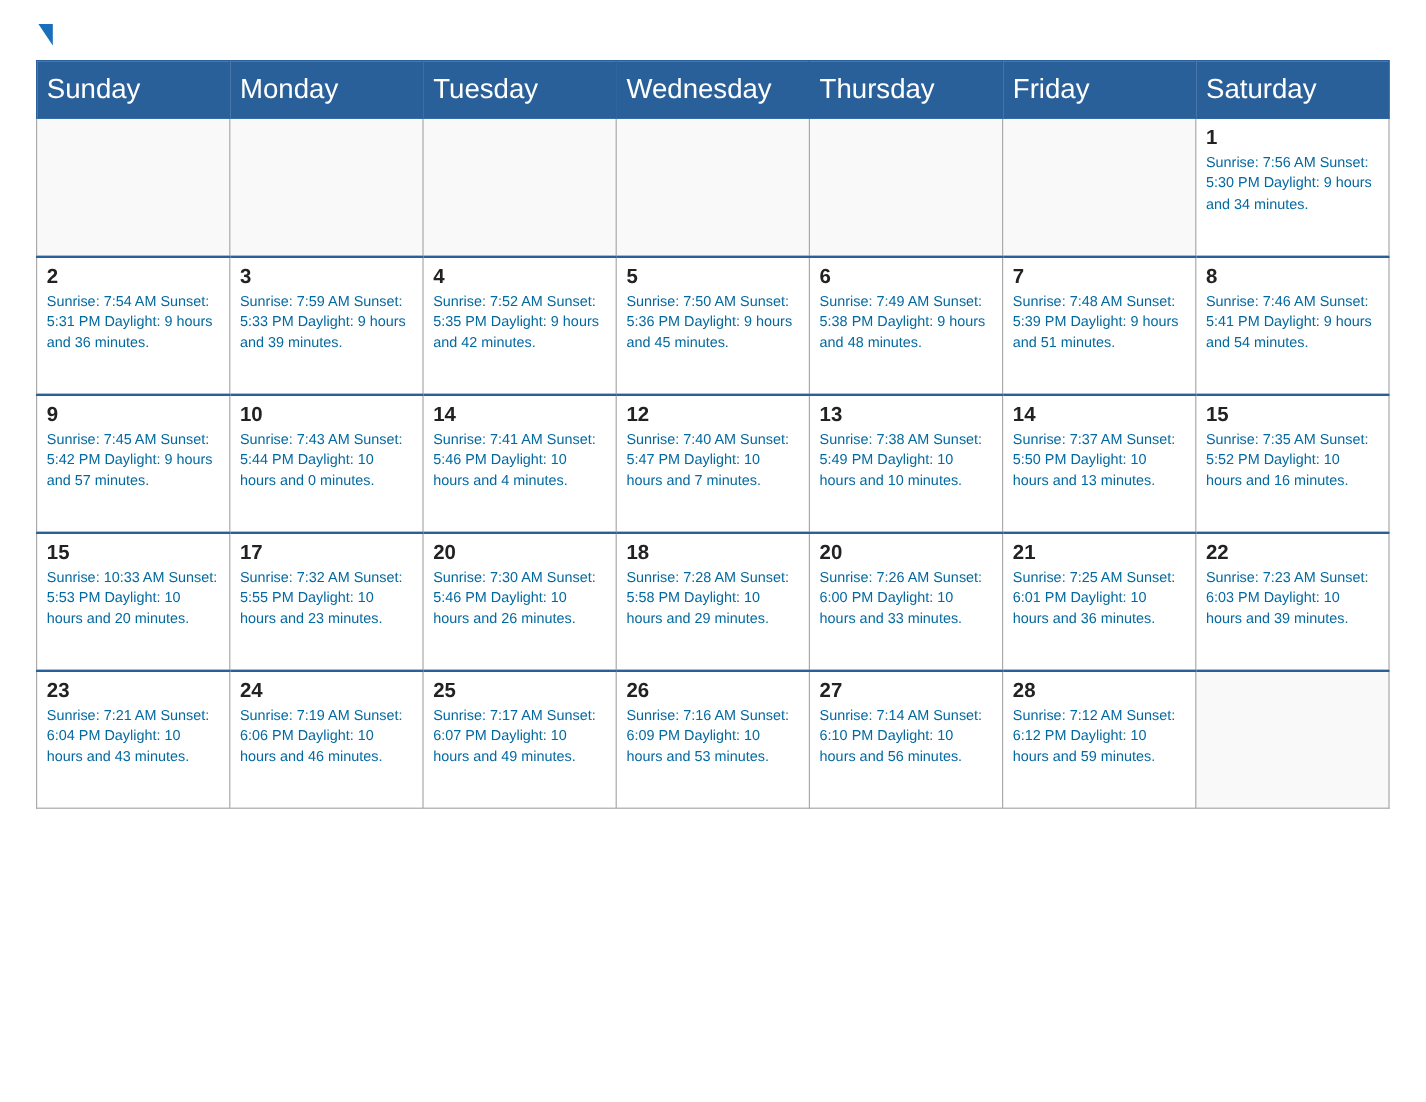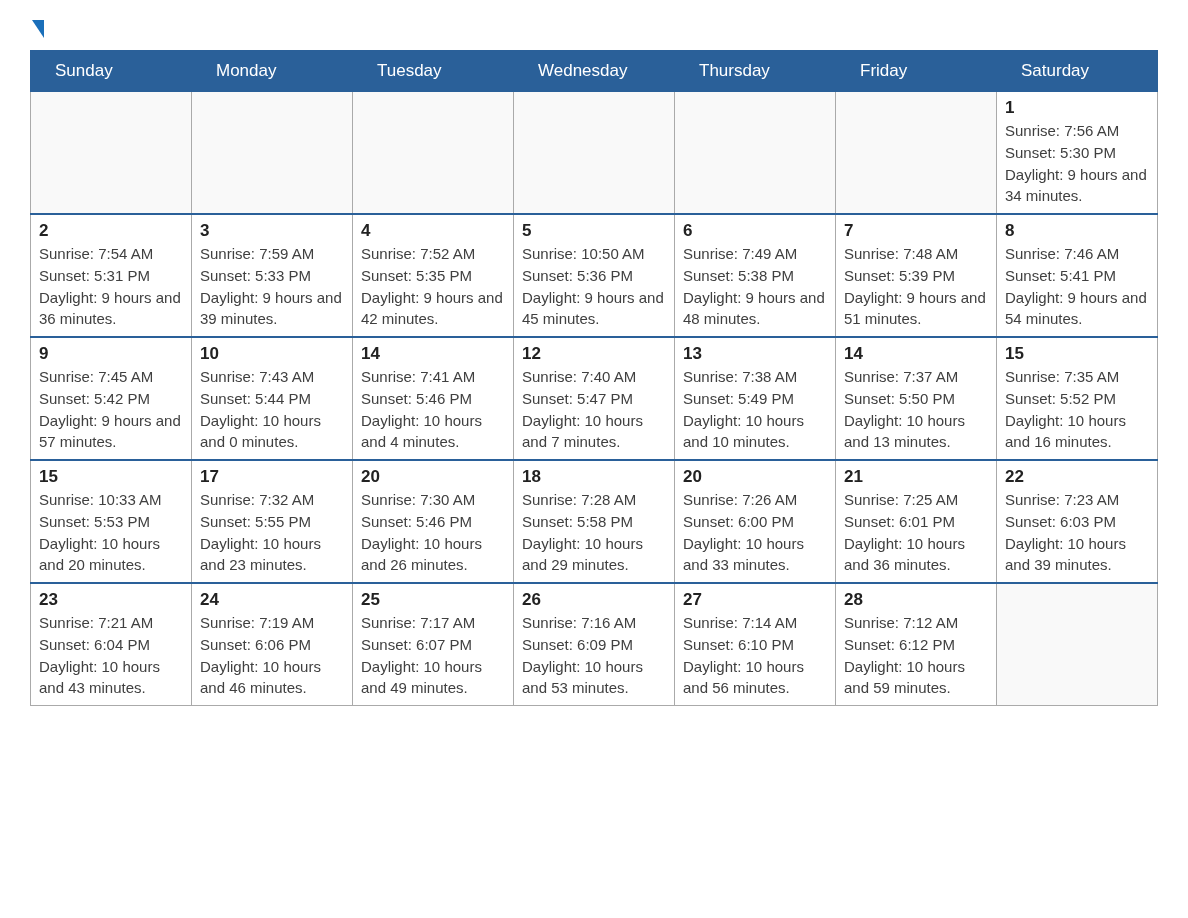--- a/index.html
+++ b/index.html
@@ -59,23 +59,23 @@
       color: #555;
       margin-top: 4px;
     }
     .calendar {
       width: 100%;
       border-collapse: collapse;
     }
     .calendar th {
       background-color: #2a6099;
       color: #fff;
-      font-size: 17px;
+      font-size: 23px;
       font-weight: normal;
-      padding: 10px 24px;
+      padding: 10px 8px;
       text-align: left;
       border: 1px solid #2a6099;
     }
     .calendar td {
       border: 1px solid #aaa;
       vertical-align: top;
       padding: 6px 8px;
       width: 14.28%;
       min-height: 90px;
       height: 115px;
@@ -84,22 +84,22 @@
       background: #f9f9f9;
     }
     .day-num {
       font-size: 17px;
       font-weight: bold;
       color: #222;
       display: block;
       margin-bottom: 2px;
     }
     .day-info {
-      font-size: 15px;
-      color: #404040;
+      font-size: 12px;
+      color: #0369a1;
       line-height: 1.45;
     }
     .row-divider td {
       border-top: 2px solid #2a6099;
     }
   </style>
 </head>
 <body>
 
 <div class="header">
@@ -157,21 +157,21 @@
 Daylight: 9 hours and 39 minutes.</div>
         </td>
         <td>
           <span class="day-num">4</span>
           <div class="day-info">Sunrise: 7:52 AM
 Sunset: 5:35 PM
 Daylight: 9 hours and 42 minutes.</div>
         </td>
         <td>
           <span class="day-num">5</span>
-          <div class="day-info">Sunrise: 10:50 AM
+          <div class="day-info">Sunrise: 7:50 AM
 Sunset: 5:36 PM
 Daylight: 9 hours and 45 minutes.</div>
         </td>
         <td>
           <span class="day-num">6</span>
           <div class="day-info">Sunrise: 7:49 AM
 Sunset: 5:38 PM
 Daylight: 9 hours and 48 minutes.</div>
         </td>
         <td>

